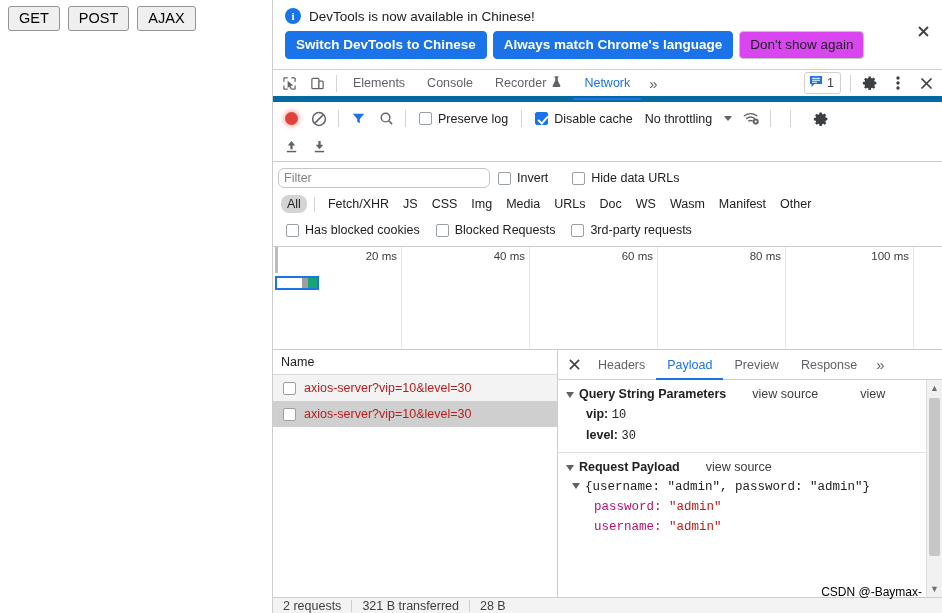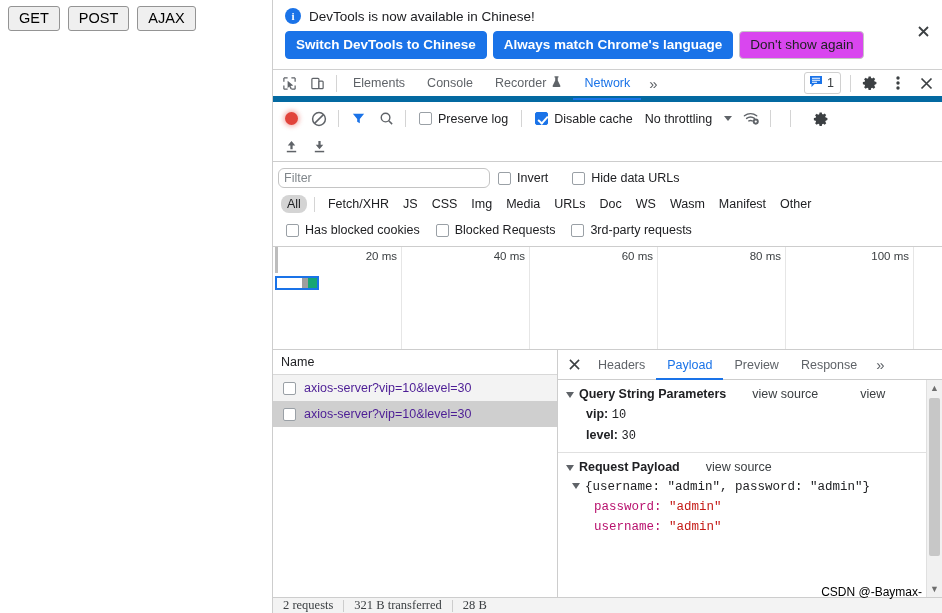--- a/index.html
+++ b/index.html
@@ -211,21 +211,21 @@
   }
   #reqlist-header {
     height: 25px; flex: 0 0 auto;
     display: flex; align-items: center;
     border-bottom: 1px solid #d8d8d8;
     font-size: 12.5px; color: #202124; padding-left: 8px;
   }
   #reqlist-body { flex: 1 1 auto; overflow: hidden; }
   .req-row {
     height: 26px; display: flex; align-items: center; gap: 8px;
-    padding-left: 10px; font-size: 12.5px; color: #4c1d95; cursor: pointer;
+    padding-left: 10px; font-size: 12.5px; color: #b91c1c; cursor: pointer;
     white-space: nowrap;
   }
   .req-row.alt { background: #f3f3f3; }
   .req-row.selected { background: #cfcfcf; }
   #details {
     flex: 1 1 auto; display: flex; flex-direction: column; min-width: 0;
     background: #fff;
   }
   #details-tabs {
     height: 30px; flex: 0 0 auto;
@@ -291,21 +291,21 @@
     background: #f1f1f1; border-left: 1px solid #e0e0e0;
   }
   #pl-scroll .arrow { height: 16px; display: flex; align-items: center; justify-content: center; color: #6e6e6e; font-size: 9px; cursor: pointer; }
   #pl-thumb { position: absolute; left: 2px; right: 2px; top: 18px; height: 158px; background: #c7c7c7; border-radius: 2px; cursor: pointer; }
 
   
   #statusbar {
     flex: 0 0 auto; height: 16px;
     border-top: 1px solid #cdcdcd; background: #f3f3f3;
     display: flex; align-items: center; overflow: hidden;
-    font-size: 12.5px; color: #3c4043; font-family: Liberation Serif, serif;
+    font-size: 12.5px; color: #3c4043;
   }
   .sb-item { padding: 0 10px; white-space: nowrap; }
   .sb-sep { width: 1px; height: 12px; background: #cdcdcd; }
 
   
   #watermark {
     position: absolute; right: 20px; bottom: 14px;
     font-size: 12px; color: #000000; pointer-events: none;
     white-space: nowrap;
   }

